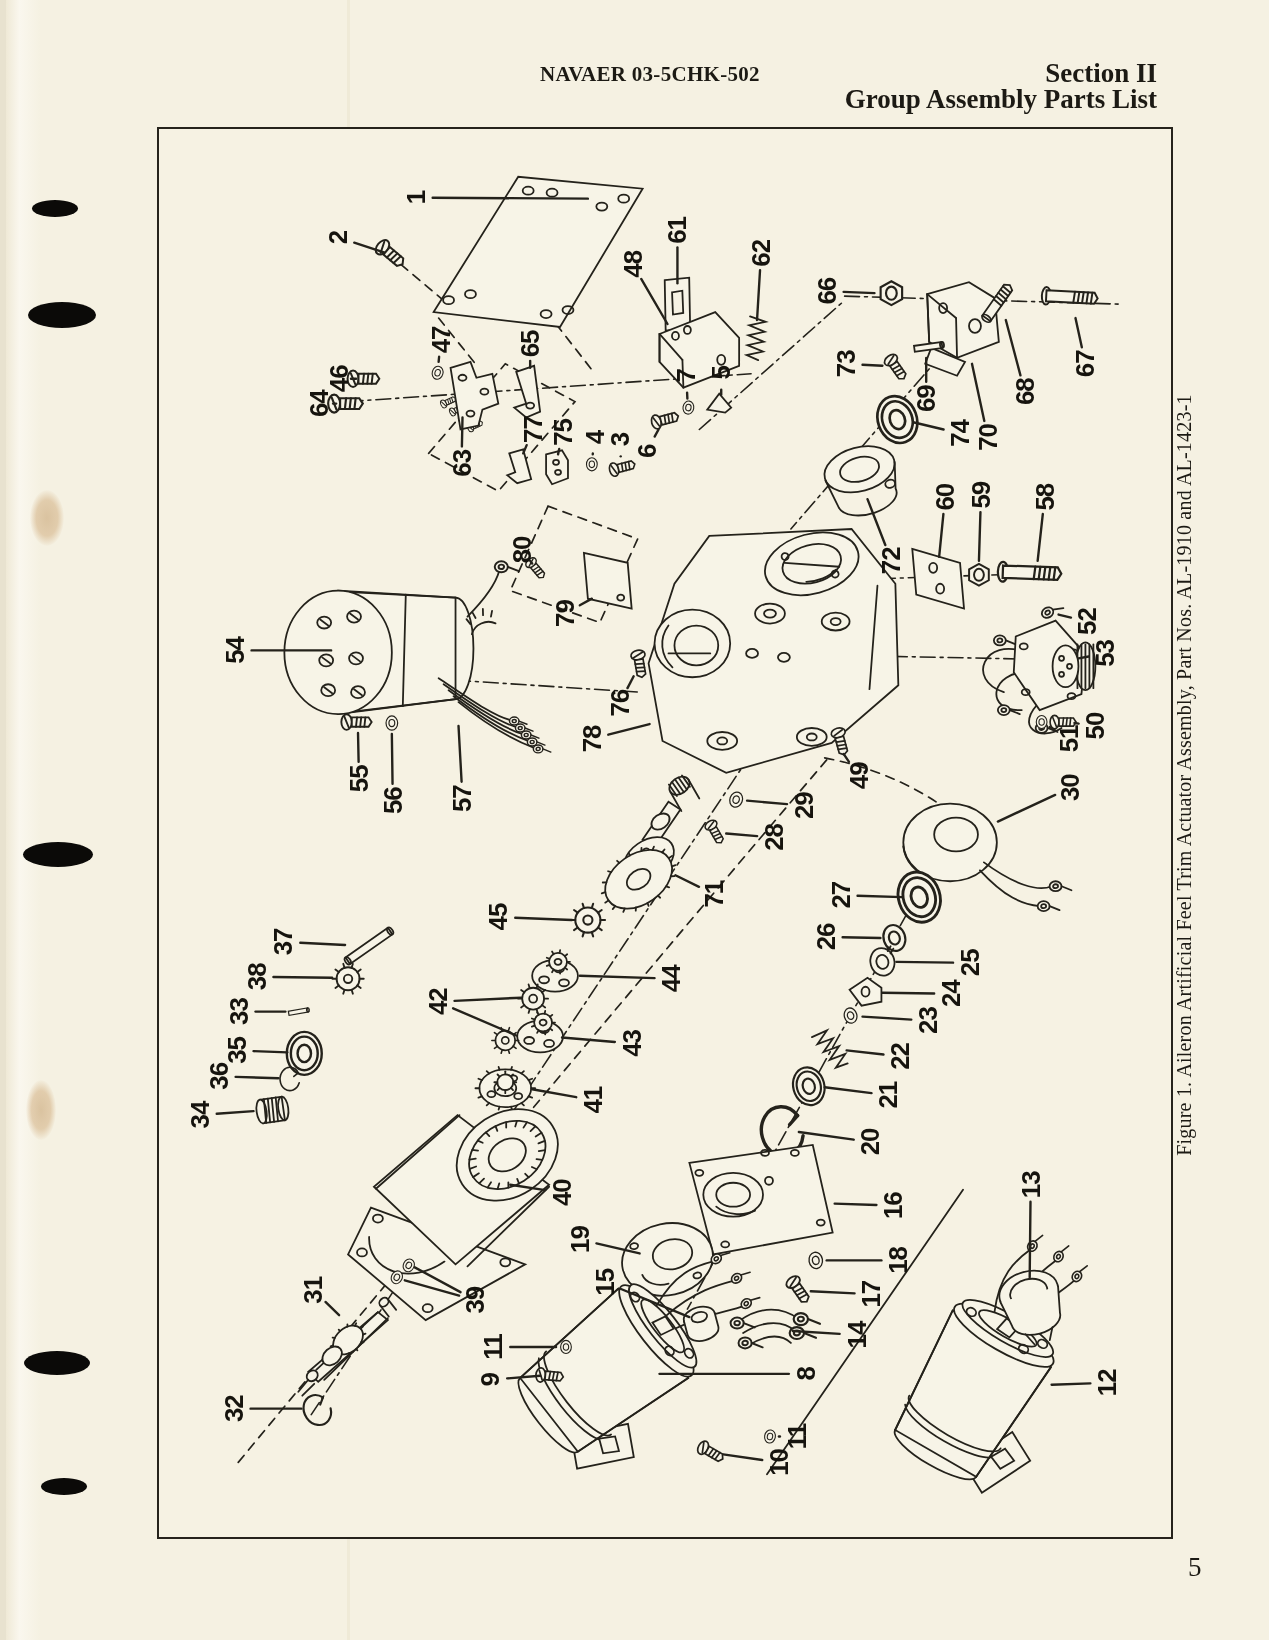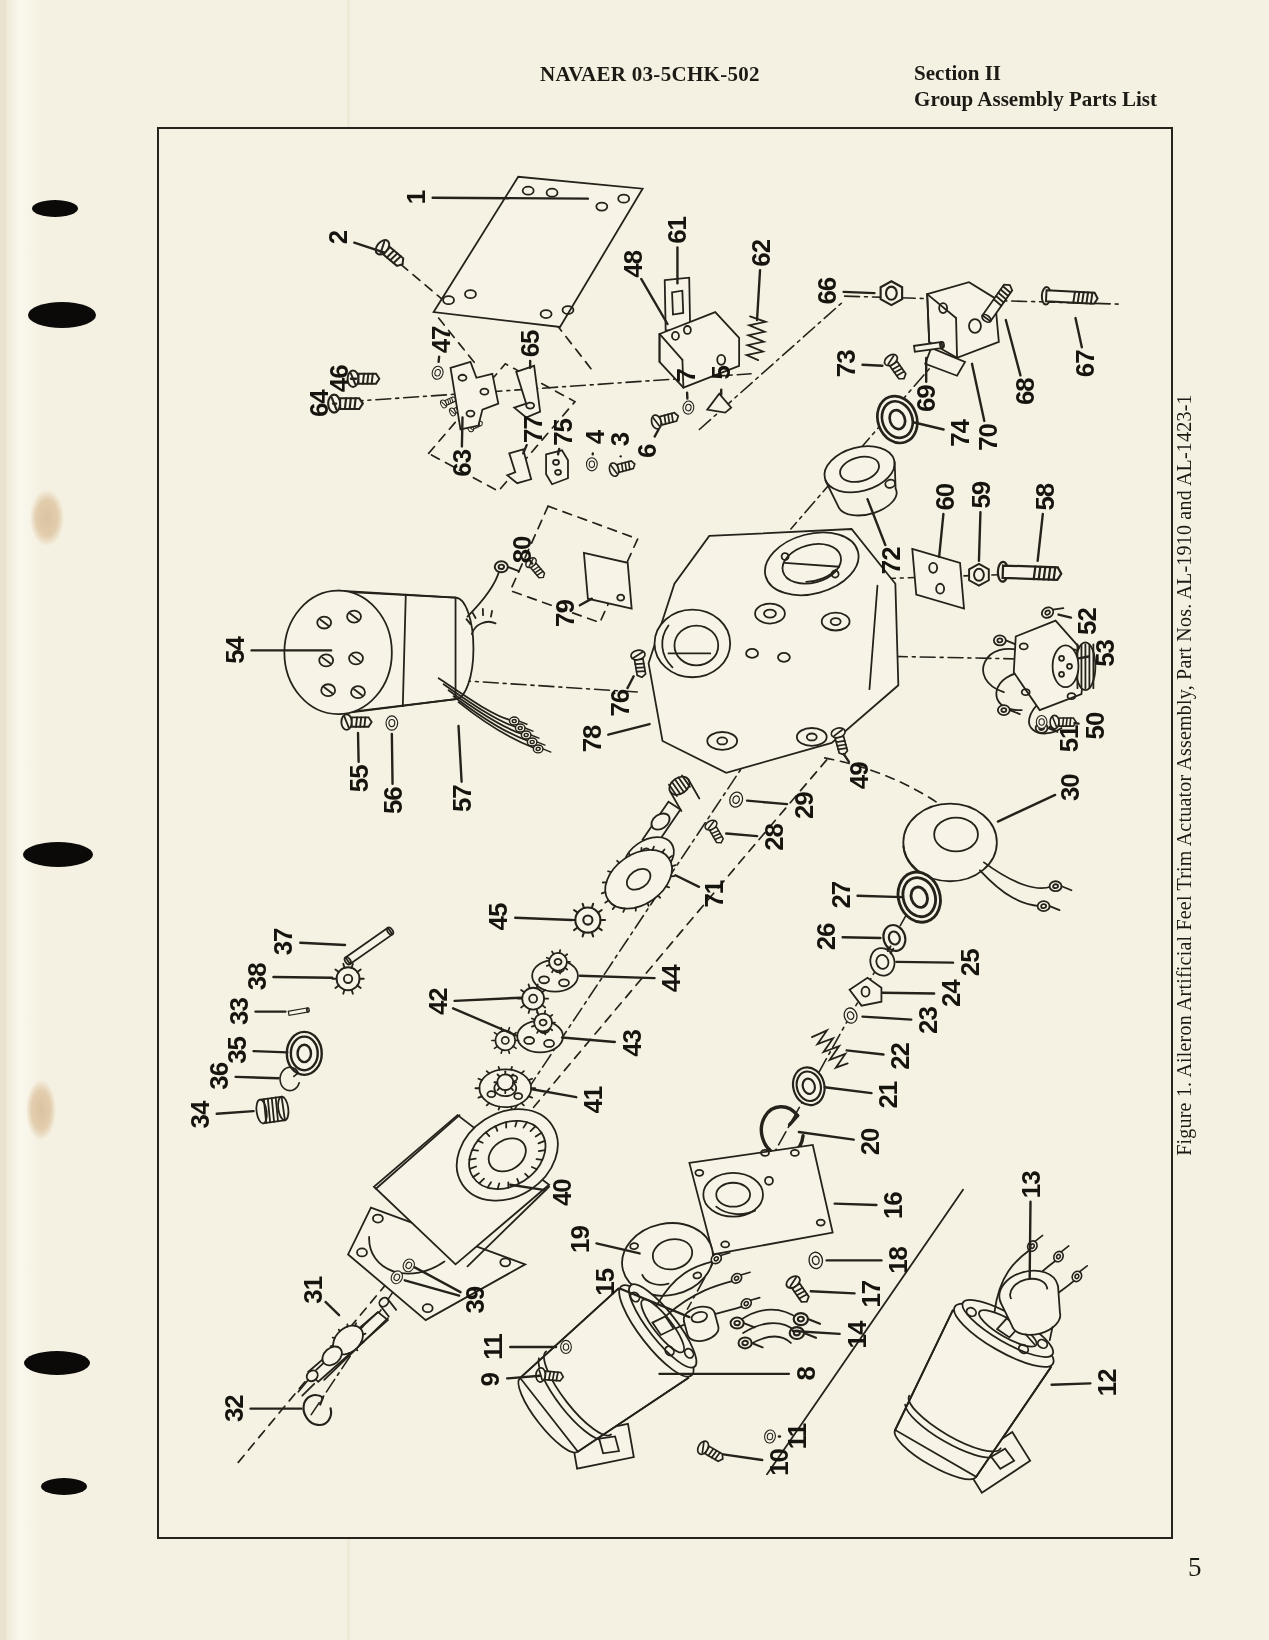--- a/index.html
+++ b/index.html
@@ -9,21 +9,21 @@
     font-family:"Liberation Serif", serif;color:#1c1a14;
   }
   .scan-edge{position:absolute;left:0;top:0;width:34px;height:1640px;
     background:linear-gradient(90deg,#efe9d6 0,#faf7ee 40%,#f5f1e2 100%);
     border-left:6px solid #e8e2cf;}
   .crease{position:absolute;left:347px;top:0;width:3px;height:1640px;background:#eae4cd;opacity:.55;}
   .hole{position:absolute;background:#0b0a08;border-radius:50%;}
   .stain{position:absolute;border-radius:50%;opacity:.45;
     background:radial-gradient(ellipse at center,#b98a4f 0%,#caa06b 45%,rgba(202,160,107,0) 72%);}
   .hdr-left{position:absolute;left:540px;top:62px;font-size:21px;font-weight:700;letter-spacing:.3px;}
-  .hdr-right{position:absolute;right:112px;top:60px;text-align:left;font-size:21px;font-weight:700;line-height:26px;}
+  .hdr-right{position:absolute;right:112px;top:60px;text-align:right;font-size:27px;font-weight:700;line-height:26px;}
   .diagram-box{position:absolute;left:157px;top:127px;width:1016px;height:1412px;
     border:2.5px solid #26231c;box-sizing:border-box;background:#f6f2e3;}
   .fig-caption{position:absolute;left:772px;top:761px;width:830px;height:28px;
     transform:rotate(-90deg);font-size:20px;letter-spacing:.2px;text-align:center;white-space:nowrap;}
   .page-num{position:absolute;left:1188px;top:1552px;font-size:27px;}
   svg text{font-family:"Liberation Sans", sans-serif;font-weight:700;font-size:26px;fill:#16140e;letter-spacing:-1px;}
   svg line, svg path, svg ellipse, svg circle, svg rect{stroke:#24221b;stroke-width:1.8;fill:none;stroke-linecap:round;}
   svg .ld{stroke-width:2.4;}
   svg .f{fill:#f7f4e7;}
   svg .dd{stroke-dasharray:15 5 3 5;stroke-width:1.6;}

